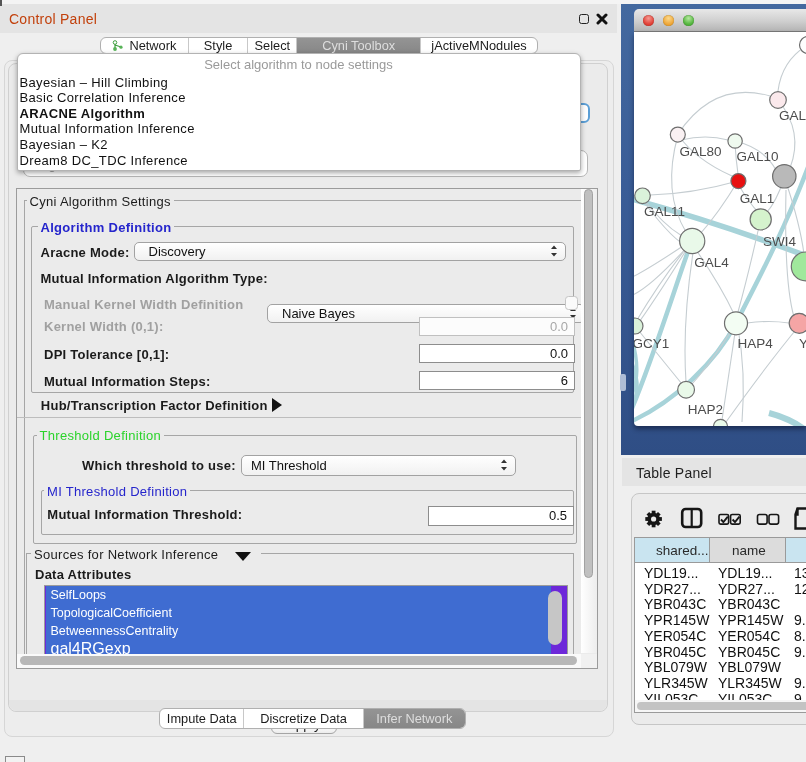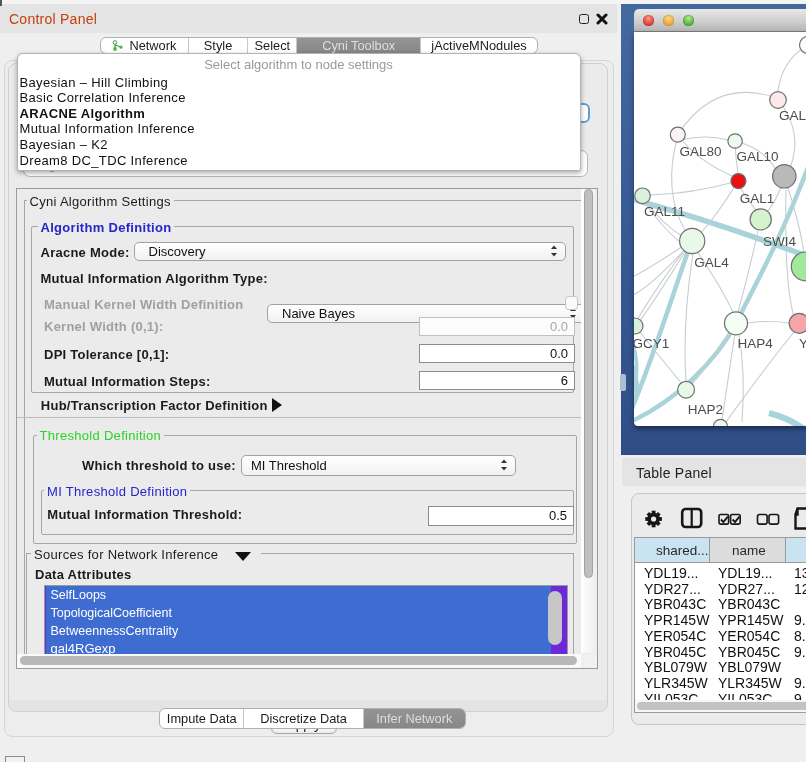--- a/index.html
+++ b/index.html
@@ -287,21 +287,21 @@
 <div class="abs" style="left:26px;top:553px;width:548px;height:101px;border:1px solid #a6a6a6;border-bottom:none;box-sizing:border-box;"></div>
 <div class="gtitle" style="left:31px;top:547px;width:224px;color:#1c1c1c;">Sources for Network Inference</div>
 <div class="abs" style="left:234.5px;top:551.5px;width:0;height:0;border-top:9px solid #111;border-left:8px solid transparent;border-right:8px solid transparent;"></div>
 
 <div class="lbl bold ls" style="left:35px;top:567px;font-size:13px;color:#1b1b1b;">Data Attributes</div>
 
 <div class="abs" style="left:44px;top:584.5px;width:523.5px;height:70.5px;background:#6d28d9;border:1px solid #9b9b9b;box-sizing:border-box;overflow:hidden;">
   <div class="abs" style="left:0.5px;top:0.5px;width:500px;height:18.1px;background:#3f6cd1;color:#fff;font-size:12.5px;line-height:18.1px;padding-left:5px;">SelfLoops</div>
   <div class="abs" style="left:0.5px;top:18.6px;width:500px;height:18.1px;background:#3f6cd1;color:#fff;font-size:12.5px;line-height:18.1px;padding-left:5px;">TopologicalCoefficient</div>
   <div class="abs" style="left:0.5px;top:36.7px;width:500px;height:18.1px;background:#3f6cd1;color:#fff;font-size:12.5px;line-height:18.1px;padding-left:5px;">BetweennessCentrality</div>
-  <div class="abs" style="left:0.5px;top:54.8px;width:500px;height:18.1px;background:#3f6cd1;color:#fff;font-size:13px;line-height:18.1px;padding-left:5px;">gal4RGexp</div>
+  <div class="abs" style="left:0.5px;top:54.8px;width:500px;height:18.1px;background:#3f6cd1;color:#fff;font-size:16px;line-height:18.1px;padding-left:5px;">gal4RGexp</div>
   <div class="abs" style="left:503px;top:5px;width:14px;height:54px;background:#c6c6c6;border-radius:7px;"></div>
 </div>
 
 <div class="abs" style="left:581px;top:189px;width:16px;height:464px;background:linear-gradient(90deg,#ffffff,#ededed);"></div>
 <div class="abs" style="left:584px;top:189px;width:9px;height:389px;background:#c0c0c0;border:1px solid #a2a2a2;border-radius:5px;box-sizing:border-box;"></div>
 
 <div class="abs" style="left:17px;top:654px;width:564px;height:14px;background:#fafafa;"></div>
 <div class="abs" style="left:20px;top:655.5px;width:557px;height:9px;background:#b8b8b8;border-radius:5px;"></div>
 <div class="abs" style="left:581px;top:654px;width:16px;height:14px;background:#f1f1f1;"></div>
 

